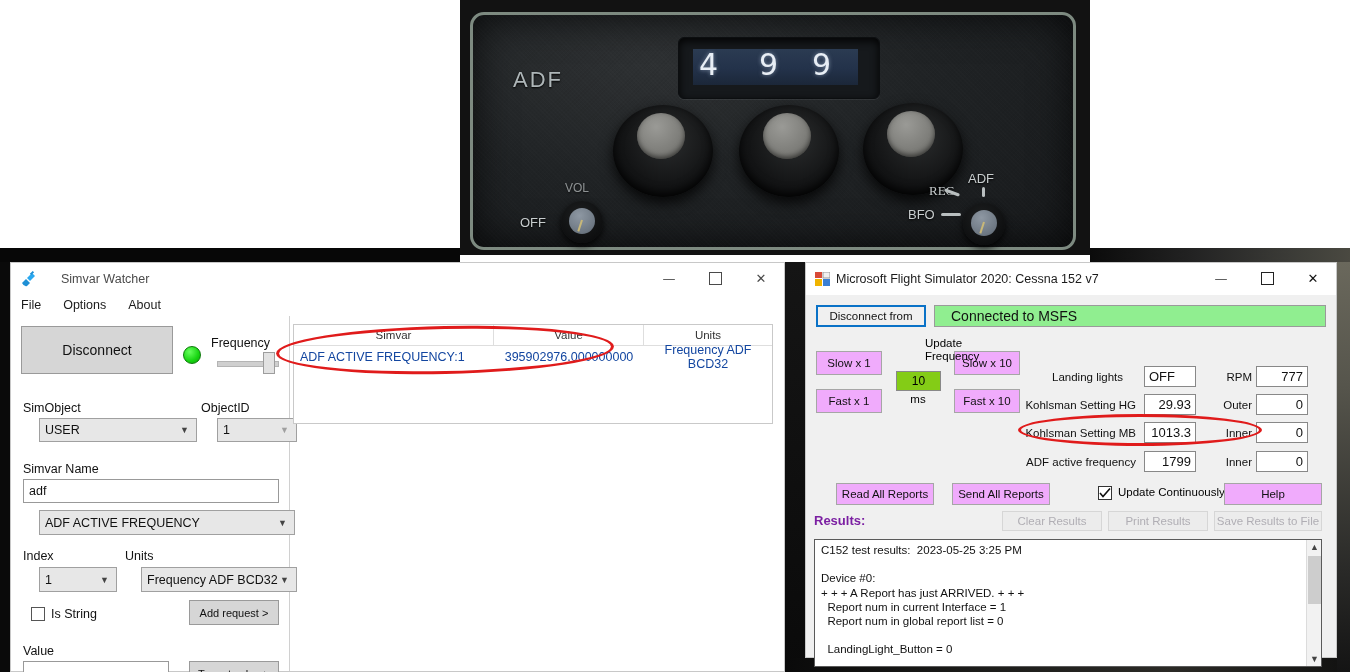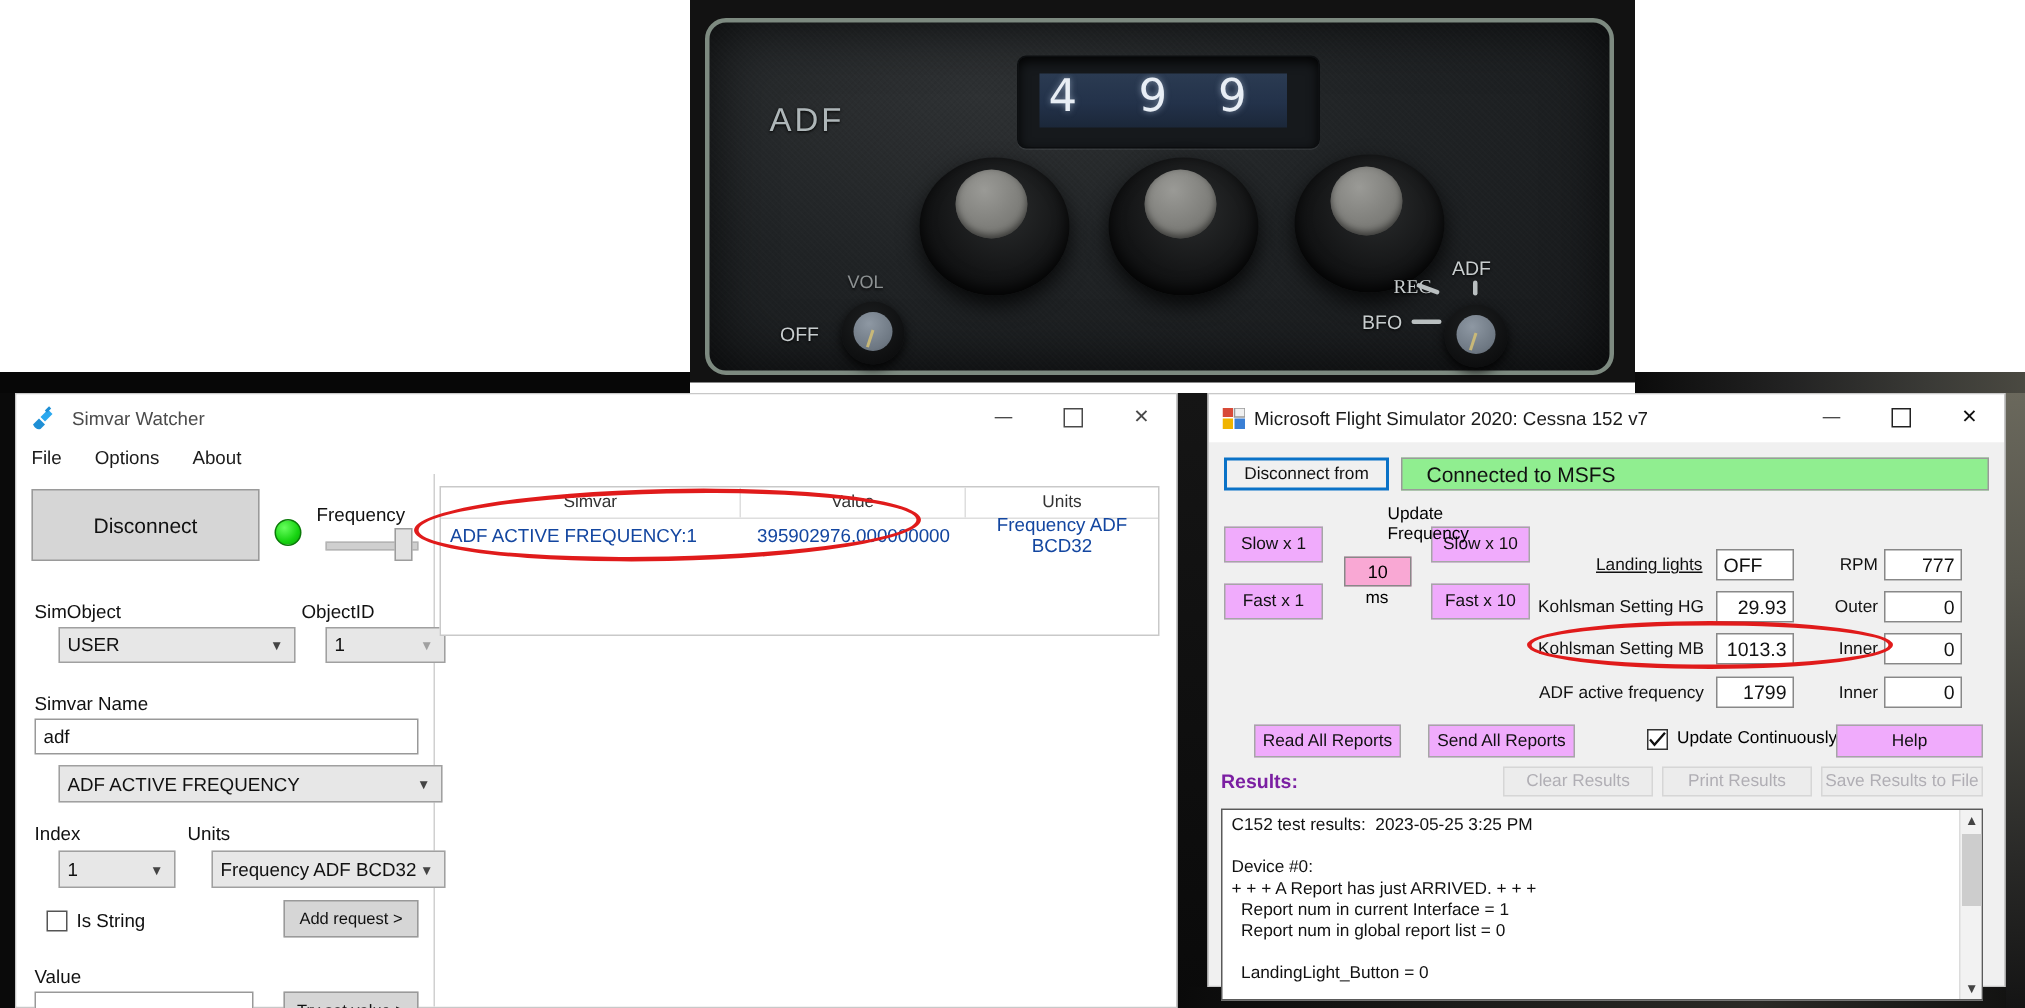--- a/index.html
+++ b/index.html
@@ -62,21 +62,21 @@
   #adf-photo .t-vol{left:92px;top:166px;font-size:12px;opacity:.65;}
   #adf-photo .t-off{left:47px;top:200px;}
   #adf-photo .t-rec{left:456px;top:168px;font-family:Liberation Serif, serif;}
   #adf-photo .t-bfo{left:435px;top:192px;}
   #adf-photo .t-adf{left:495px;top:156px;}
   #adf-photo .tick{position:absolute;background:#b9bfc0;height:3px;border-radius:2px;}
 
   
   .win{position:absolute;background:#ffffff;border:1px solid #c8c8c8;box-sizing:border-box;}
   .win-title{height:31px;background:#ffffff;display:flex;align-items:center;position:relative;}
-  .win-title .t-txt{margin-left:11px;font-size:12.5px;color:#4b4b4b;}
+  .win-title .t-txt{margin-left:24px;font-size:12.5px;color:#4b4b4b;}
   .win-btns{position:absolute;right:0;top:0;height:31px;display:flex;}
   .win-btns div{width:46px;height:31px;display:flex;align-items:center;justify-content:center;
      font-size:13px;color:#4a4a4a;font-family:"DejaVu Sans",sans-serif;}
 
   
   #simvar-win{left:10px;top:262px;width:775px;height:410px;}
   #sv-menu{height:22px;display:flex;align-items:center;padding-left:10px;gap:22px;
      font-size:12.5px;color:#1b1b1b;background:#fff;}
   #sv-body{position:absolute;left:0;top:53px;width:773px;height:355px;background:#fff;}
   .btn{background:#d6d6d6;border:1px solid #9a9a9a;font-size:11px;color:#111;
@@ -142,30 +142,30 @@
   #status-box{position:absolute;left:128px;top:10px;width:392px;height:22px;background:#90ee90;
      border:1px solid #9a9a9a;box-sizing:border-box;display:flex;align-items:center;padding-left:16px;
      font-size:14px;color:#111;}
   .mbtn{position:absolute;background:#f0abfc;border:1px solid #a6a6a6;box-sizing:border-box;
      font-size:11.5px;color:#111;display:flex;align-items:center;justify-content:center;}
   #b-slow1{left:10px;top:56px;width:66px;height:24px;}
   #b-fast1{left:10px;top:94px;width:66px;height:24px;}
   #b-slow10{left:148px;top:56px;width:66px;height:24px;}
   #b-fast10{left:148px;top:94px;width:66px;height:24px;}
   #lbl-update{position:absolute;left:83px;top:42px;width:58px;font-size:11.5px;line-height:13px;margin-left:36px;}
-  #inp-ms{position:absolute;left:90px;top:76px;width:45px;height:20px;background:#f9a8d4;
+  #inp-ms{position:absolute;left:90px;top:76px;width:45px;height:20px;background:#84cc16;
      border:1px solid #888;box-sizing:border-box;font-size:12px;display:flex;align-items:center;
      justify-content:center;}
   #lbl-ms{position:absolute;left:83px;top:98px;width:58px;text-align:center;font-size:11.5px;}
   .rlabel{position:absolute;font-size:11.5px;color:#111;text-align:right;}
   .rval{position:absolute;background:#fff;border:1px solid #888;box-sizing:border-box;
      font-size:13px;color:#111;display:flex;align-items:center;}
   .rval.r{justify-content:flex-end;padding-right:4px;}
   .rval.l{justify-content:flex-start;padding-left:4px;}
-  #l-landing{left:219px;top:76px;width:110px;text-decoration:underline;} #v-landing{left:338px;top:71px;width:52px;height:21px;}
+  #l-landing{left:207px;top:76px;width:110px;} #v-landing{left:338px;top:71px;width:52px;height:21px;}
   #l-khg{left:200px;top:104px;width:130px;} #v-khg{left:338px;top:99px;width:52px;height:21px;}
   #l-kmb{left:200px;top:132px;width:130px;} #v-kmb{left:338px;top:127px;width:52px;height:21px;}
   #l-adf{left:220px;top:161px;width:110px;} #v-adf{left:338px;top:156px;width:52px;height:21px;}
   #l-rpm{left:398px;top:76px;width:48px;} #v-rpm{left:450px;top:71px;width:52px;height:21px;}
   #l-outer{left:398px;top:104px;width:48px;} #v-outer{left:450px;top:99px;width:52px;height:21px;}
   #l-middle{left:390px;top:132px;width:56px;} #v-middle{left:450px;top:127px;width:52px;height:21px;}
   #l-inner{left:398px;top:161px;width:48px;} #v-inner{left:450px;top:156px;width:52px;height:21px;}
   #b-read{left:30px;top:188px;width:98px;height:22px;}
   #b-send{left:146px;top:188px;width:98px;height:22px;}
   #chk-update{position:absolute;left:292px;top:191px;width:14px;height:14px;border:1px solid #333;

